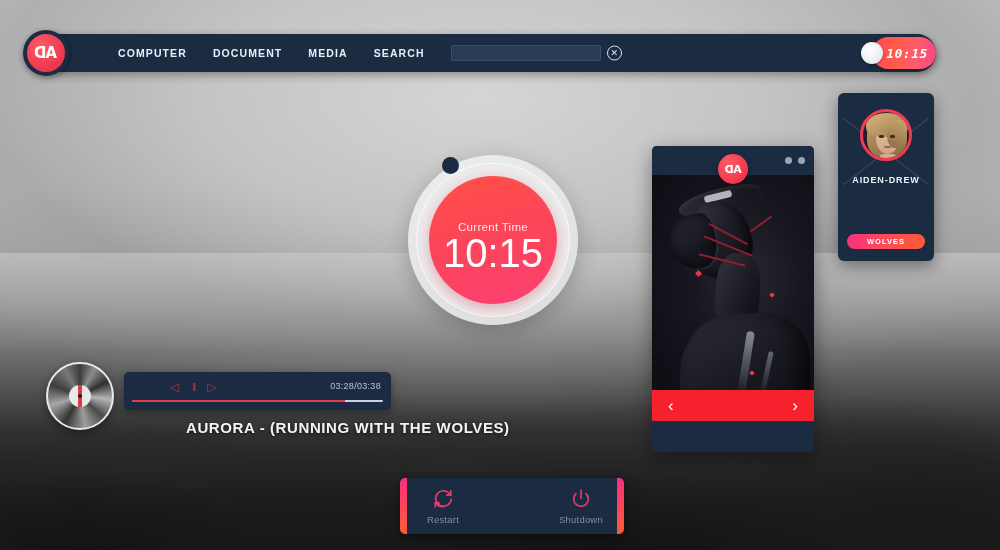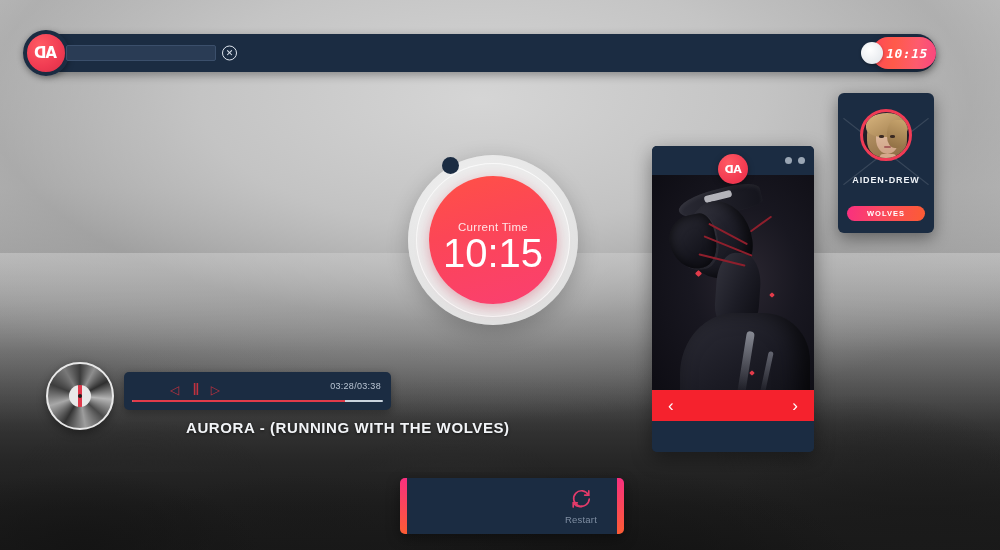--- a/index.html
+++ b/index.html
@@ -228,21 +228,21 @@
     background: #f5222d;
     display:flex; align-items:center; justify-content:space-between;
     padding: 0 16px;
   }
   #media-foot .arw { color: #fff; font-size: 17px; font-weight: 300; cursor:pointer; line-height:1; }
   #media-base { position:absolute; left:0; right:0; bottom:0; height: 31px; background:#1b2c42; }
 
   
   #profile-panel {
     position:absolute; left: 838px; top: 93px;
-    width: 96px; height: 140px;
+    width: 96px; height: 168px;
     background: #1b2c42;
     border-radius: 6px;
     box-shadow: 0 5px 16px rgba(0,0,0,.4);
     overflow: hidden;
   }
   .x-line { position:absolute; width: 108px; height: 1px; background: rgba(255,255,255,.13); left: -6px; }
   .x-a { top: 58px; transform: rotate(38deg); }
   .x-b { top: 58px; transform: rotate(-38deg); }
   #avatar {
     position:absolute; left: 50%; top: 16px; transform: translateX(-50%);
@@ -296,21 +296,21 @@
     position:absolute; left:50%; top:50%; transform:translate(-50%,-50%);
     width: 4px; height:4px; border-radius:50%; background:#1e1e1e;
   }
   #player-bar {
     position:absolute; left: 78px; top: 10px; width: 267px; height: 38px;
     background: #1b2c42; border-radius: 5px;
     box-shadow: 0 3px 10px rgba(0,0,0,.35);
   }
   #player-controls { position:absolute; left: 46px; top: 9px; display:flex; gap: 13px; align-items:center; }
   .pctl { color:#c0323f; font-size: 12px; cursor:pointer; line-height:1; }
-  .pctl.pause { letter-spacing: -2px; font-size: 17px; }
+  .pctl.pause { letter-spacing: -2px; font-size: 11px; }
   #player-time {
     position:absolute; right: 10px; top: 9px;
     color:#b9c4d2; font-size: 9px; letter-spacing: .3px;
   }
   #player-progress {
     position:absolute; left: 8px; right: 8px; bottom: 8px; height: 2.5px;
     background: #c9d3de; border-radius: 2px; overflow:hidden; cursor:pointer;
   }
   #player-progress .fill { height: 100%; width: 85%; background: #e23b4a; }
   #track-title {
@@ -323,41 +323,47 @@
   
   #power-menu {
     position:absolute; left: 400px; top: 478px; width: 224px; height: 56px;
     border-radius: 5px; overflow:hidden;
     box-shadow: 0 4px 14px rgba(0,0,0,.4);
     display:flex;
   }
   #power-menu .edge { width: 7px; background: linear-gradient(to bottom, #f9307f, #fc5c34); }
   #power-inner {
     flex: 1; background:#1b2c42;
-    display:flex; align-items:center; justify-content:flex-end; padding: 0 4px;
+    display:flex; align-items:center; justify-content:space-between; padding: 0 4px;
   }
   .power-item { display:flex; flex-direction:column; align-items:center; gap: 4px; cursor:pointer; width: 64px; }
   .power-item .glyph {
     width: 22px; height: 22px; color:#e23b6a; display:flex; align-items:center; justify-content:center;
   }
   .power-item .plabel { color:#7f8ea2; font-size: 9.5px; letter-spacing: .2px; white-space:nowrap; }
 </style>
 </head>
 <body>
 
 <div id="desktop">
   <div class="haze"></div>
   <div class="ridge ridge-b"></div>
   <div class="ridge ridge-a"></div>
 
   <div id="navbar">
     <div id="nav-logo">
       <span class="mark">AD</span>
     </div>
 
+    <div class="nav-items">
+      <div class="nav-item">COMPUTER</div>
+      <div class="nav-item">DOCUMENT</div>
+      <div class="nav-item">MEDIA</div>
+      <div class="nav-item">SEARCH</div>
+    </div>
 
     <div id="search-wrap">
       <input id="search-input" type="text" value="" placeholder="" style="">
       <div id="search-clear">✕</div>
     </div>
 
     <div id="nav-toggle">
       <div class="knob"></div>
       <div class="tclock">10:15</div>
     </div>
@@ -456,19 +462,28 @@
           <svg width="22" height="22" viewBox="0 0 24 24" fill="none" stroke="currentColor" stroke-width="1.8" stroke-linecap="round">
             <path d="M20 7.5A8.5 8.5 0 1 0 21 12"></path>
             <polyline points="20.5 3.2 20.5 7.8 16 7.8"></polyline>
             <path d="M4 16.5A8.5 8.5 0 0 0 13 20"></path>
             <polyline points="3.5 20.8 3.5 16.2 8 16.2"></polyline>
           </svg>
         </div>
         <div class="plabel">Restart</div>
       </div>
 
+      <div class="power-item">
+        <div class="glyph">
+          <svg width="22" height="22" viewBox="0 0 24 24" fill="none" stroke="currentColor" stroke-width="1.8" stroke-linecap="round">
+            <path d="M6.5 6.2a8 8 0 1 0 11 0"></path>
+            <line x1="12" y1="2.6" x2="12" y2="11.5"></line>
+          </svg>
+        </div>
+        <div class="plabel">Shutdown</div>
+      </div>
 
 
     </div>
     <div class="edge"></div>
   </div>
 
 </div>
 
 </body></html>

